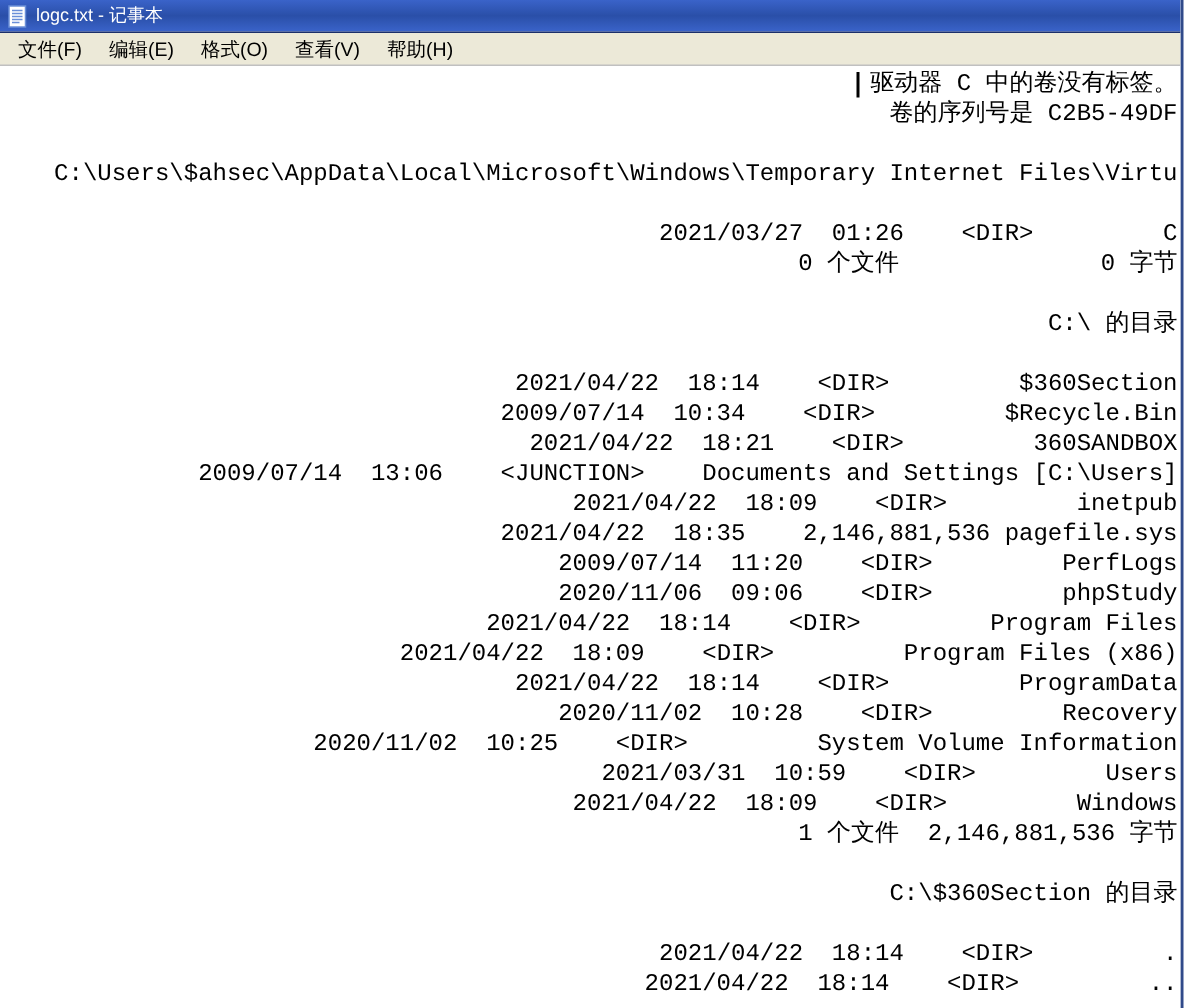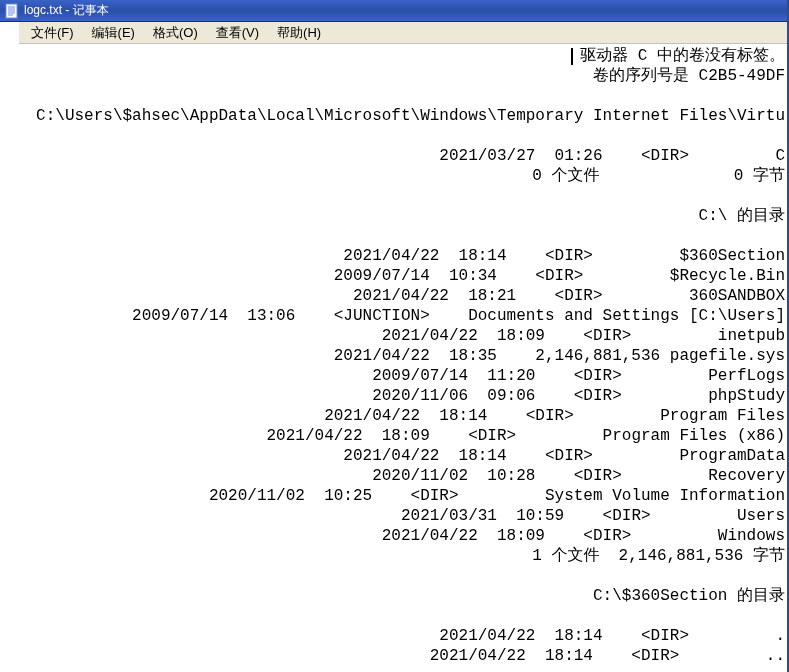--- a/index.html
+++ b/index.html
@@ -32,21 +32,20 @@
   .menubar {
     height: 22px;
     background: #ece9d8;
     display: flex;
     align-items: center;
     padding: 0 4px;
     font-size: 13px;
     font-family: "SimSun", "宋体", sans-serif;
     border-bottom: 1px solid #c0c0c0;
     gap: 2px;
-    margin-left: 19px;
   }
   .menubar .menu-item {
     padding: 2px 8px;
     cursor: default;
   }
   .content {
     padding: 2px 2px 2px 2px;
     font-family: "NSimSun","SimSun","MS Gothic","Courier New",monospace;
     font-size: 16px;
     line-height: 20px;

